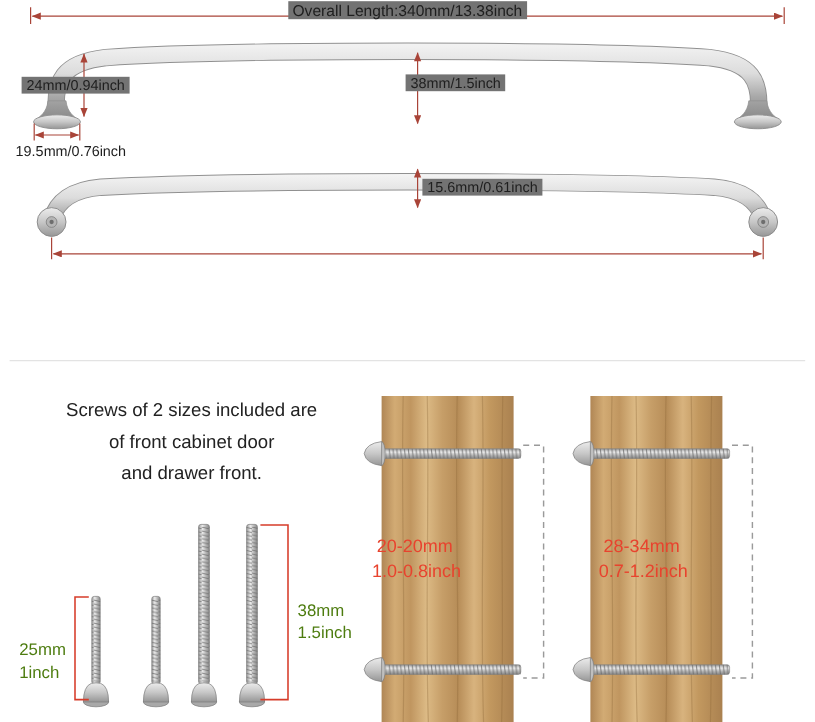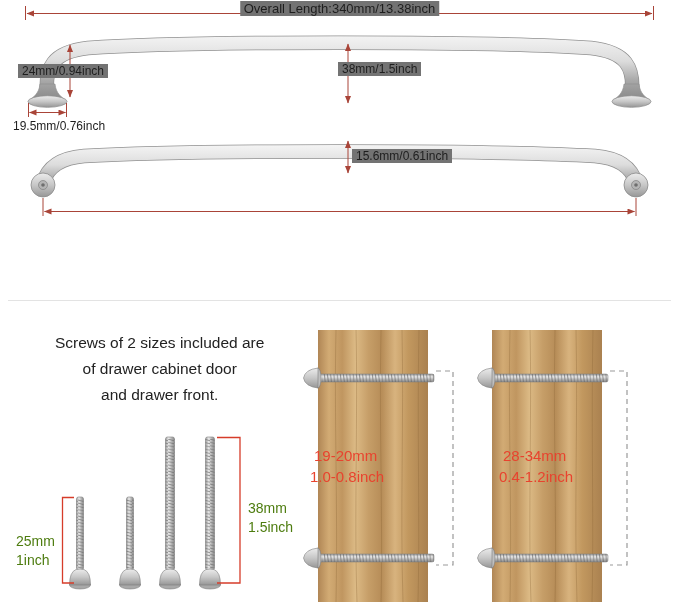--- a/index.html
+++ b/index.html
@@ -211,29 +211,29 @@
 
   <div class="lbl sm bgw" style="left:338px;top:62px">38mm/1.5inch</div>
 
   <div class="lbl sm" style="left:13px;top:119px">19.5mm/0.76inch</div>
 
   <div class="lbl sm bgw" style="left:352px;top:149px">15.6mm/0.61inch</div>
 
 
   <div class="desc">
     <div>Screws of 2 sizes included are</div>
-    <div>of drawer cabinet door</div>
+    <div>of front cabinet door</div>
     <div>and drawer front.</div>
   </div>
 
   <div class="lbl screwlbl" style="left:16px;top:533px">25mm</div>
   <div class="lbl screwlbl" style="left:16px;top:552px">1inch</div>
 
   <div class="lbl screwlbl" style="left:248px;top:500px">38mm</div>
   <div class="lbl screwlbl" style="left:248px;top:519px">1.5inch</div>
 
-  <div class="lbl redlbl" style="left:314px;top:447px">19-20mm</div>
+  <div class="lbl redlbl" style="left:314px;top:447px">20-20mm</div>
   <div class="lbl redlbl" style="left:310px;top:468px">1.0-0.8inch</div>
 
   <div class="lbl redlbl" style="left:503px;top:447px">28-34mm</div>
-  <div class="lbl redlbl" style="left:499px;top:468px">0.4-1.2inch</div>
+  <div class="lbl redlbl" style="left:499px;top:468px">0.7-1.2inch</div>
 
 </div>
 
 </body></html>

